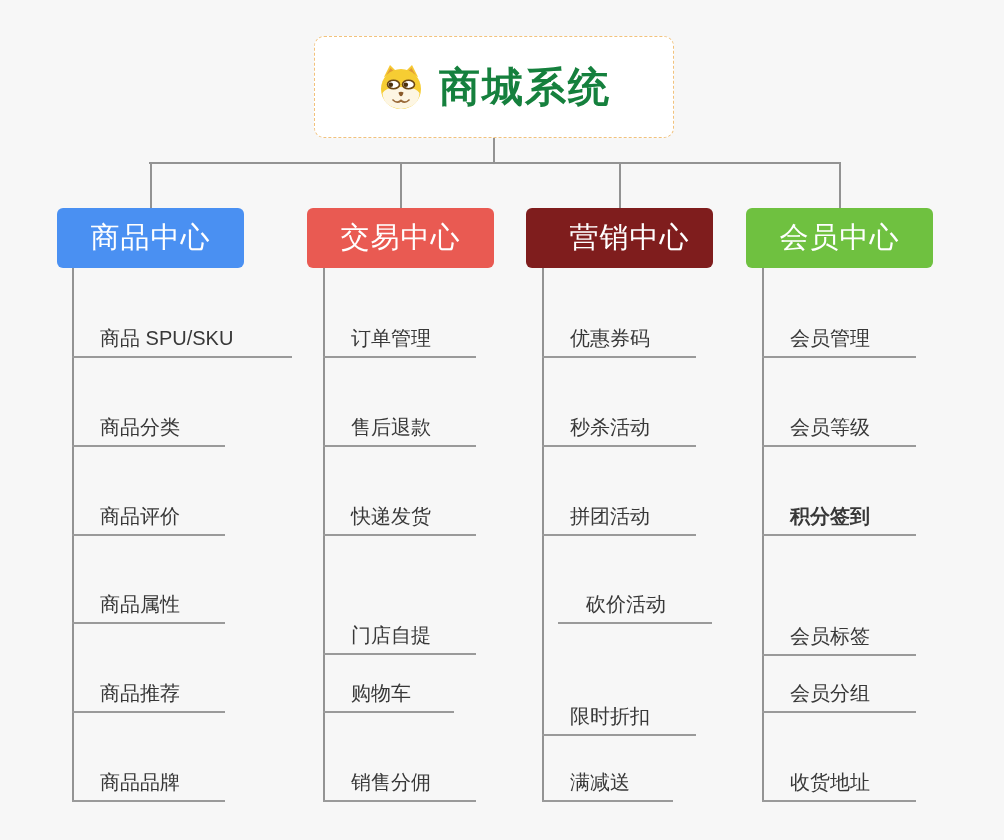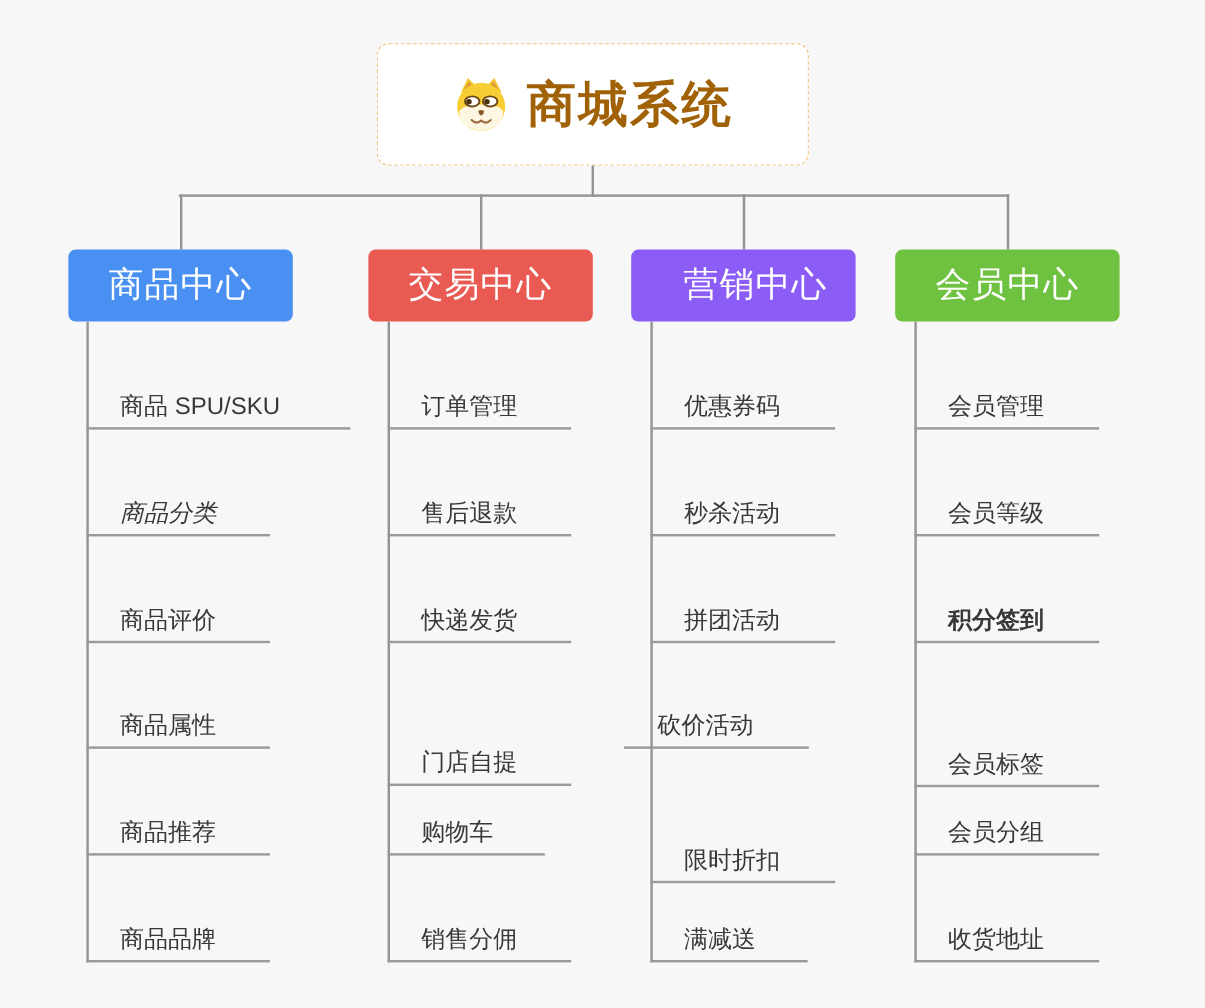--- a/index.html
+++ b/index.html
@@ -54,52 +54,52 @@
         <ellipse cx="16.5" cy="21.5" rx="6" ry="4.2" fill="#ffffff" stroke="#6b4614" stroke-width="1.6"></ellipse>
         <ellipse cx="31.5" cy="21.5" rx="6" ry="4.2" fill="#ffffff" stroke="#6b4614" stroke-width="1.6"></ellipse>
         <circle cx="13.8" cy="21.8" r="2.3" fill="#4c300c"></circle>
         <circle cx="28.8" cy="21.8" r="2.3" fill="#4c300c"></circle>
       </g>
 
       <path d="M21.5 29.5 Q24 28 26.5 29.5 Q25.8 33 24 33.2 Q22.2 33 21.5 29.5 Z" fill="#8a5a2a"></path>
 
       <path d="M16 37 Q20 41 24 37.5 Q28 41 32 37" fill="none" stroke="#9a6a3a" stroke-width="1.7" stroke-linecap="round"></path>
     </svg>
-    <span class="root-title" style="color: #a16207;">商城系统</span>
+    <span class="root-title" style="color: #15803d;">商城系统</span>
   </div>
 
   <div class="line" style="left:493px;top:138px;width:2px;height:26px;"></div>
   <div class="line" style="left:149px;top:162px;width:692px;height:2px;"></div>
 
   <div id="branch-layer">
       <div class="line" style="left: 150px; top: 162px; width: 2px; height: 46px;"></div>
       <div class="branch-node" style="left: 57px; top: 208px; width: 187px; height: 60px; background: rgb(74, 144, 242); text-align: right;">商品中心</div>
       <div class="line" style="left: 72px; top: 268px; width: 2px; height: 534px;"></div>
       <div class="leaf-node" style="left: 72px; top: 318px; width: 220px;">商品 SPU/SKU</div>
-      <div class="leaf-node" style="left: 72px; top: 407px; width: 153px; font-style: italic;">商品分类</div>
+      <div class="leaf-node" style="left: 72px; top: 407px; width: 153px;">商品分类</div>
       <div class="leaf-node" style="left: 72px; top: 496px; width: 153px;">商品评价</div>
       <div class="leaf-node" style="left: 72px; top: 584px; width: 153px;">商品属性</div>
       <div class="leaf-node" style="left: 72px; top: 673px; width: 153px;">商品推荐</div>
       <div class="leaf-node" style="left: 72px; top: 762px; width: 153px;">商品品牌</div>
       <div class="line" style="left: 400px; top: 162px; width: 2px; height: 46px;"></div>
       <div class="branch-node" style="left: 307px; top: 208px; width: 187px; height: 60px; background: rgb(233, 90, 82);">交易中心</div>
       <div class="line" style="left: 323px; top: 268px; width: 2px; height: 534px;"></div>
       <div class="leaf-node" style="left: 323px; top: 318px; width: 153px;">订单管理</div>
       <div class="leaf-node" style="left: 323px; top: 407px; width: 153px;">售后退款</div>
       <div class="leaf-node" style="left: 323px; top: 496px; width: 153px;">快递发货</div>
       <div class="leaf-node" style="left: 323px; top: 584px; width: 153px; margin-top: 31px;">门店自提</div>
       <div class="leaf-node" style="left: 323px; top: 673px; width: 131px;">购物车</div>
       <div class="leaf-node" style="left: 323px; top: 762px; width: 153px; text-align: right;">销售分佣</div>
       <div class="line" style="left: 619px; top: 162px; width: 2px; height: 46px;"></div>
-      <div class="branch-node" style="left: 526px; top: 208px; width: 187px; height: 60px; background: #8b5cf6; padding-left: 20px;">营销中心</div>
+      <div class="branch-node" style="left: 526px; top: 208px; width: 187px; height: 60px; background: #7f1d1d; padding-left: 20px;">营销中心</div>
       <div class="line" style="left: 542px; top: 268px; width: 2px; height: 534px;"></div>
       <div class="leaf-node" style="left: 542px; top: 318px; width: 154px;">优惠券码</div>
       <div class="leaf-node" style="left: 542px; top: 407px; width: 154px;">秒杀活动</div>
       <div class="leaf-node" style="left: 542px; top: 496px; width: 154px;">拼团活动</div>
-      <div class="leaf-node" style="left: 520px; top: 584px; width: 154px;">砍价活动</div>
+      <div class="leaf-node" style="left: 558px; top: 584px; width: 154px;">砍价活动</div>
       <div class="leaf-node" style="left: 542px; top: 673px; width: 154px; margin-top: 23px;">限时折扣</div>
       <div class="leaf-node" style="left: 542px; top: 762px; width: 131px;">满减送</div>
       <div class="line" style="left: 839px; top: 162px; width: 2px; height: 46px;"></div>
       <div class="branch-node" style="left: 746px; top: 208px; width: 187px; height: 60px; background: rgb(111, 193, 64);">会员中心</div>
       <div class="line" style="left: 762px; top: 268px; width: 2px; height: 534px;"></div>
       <div class="leaf-node" style="left: 762px; top: 318px; width: 154px;">会员管理</div>
       <div class="leaf-node" style="left: 762px; top: 407px; width: 154px;">会员等级</div>
       <div class="leaf-node" style="left: 762px; top: 496px; width: 154px; font-weight: bold;">积分签到</div>
       <div class="leaf-node" style="left: 762px; top: 584px; width: 154px; margin-top: 32px;">会员标签</div>
       <div class="leaf-node" style="left: 762px; top: 673px; width: 154px;">会员分组</div>

